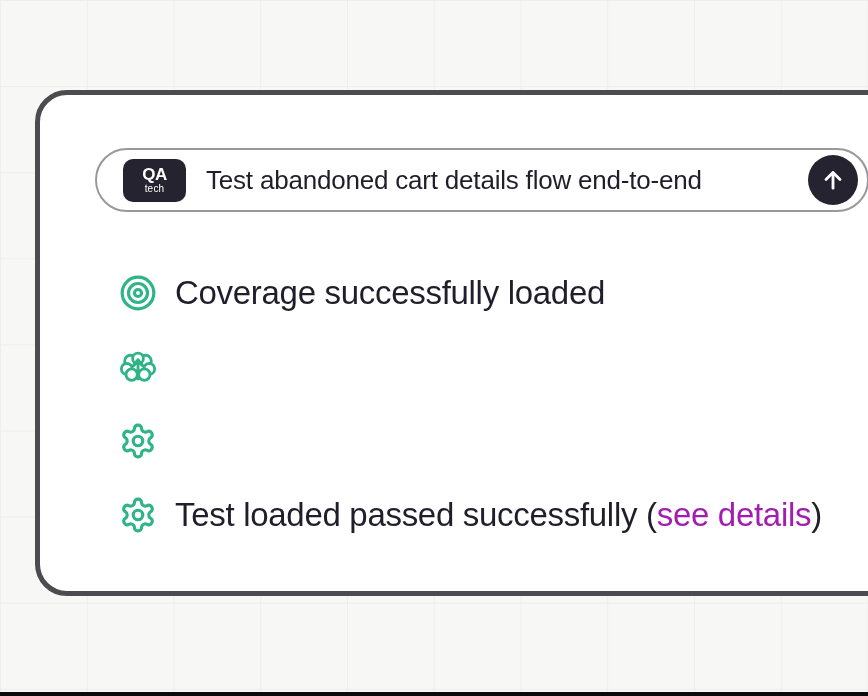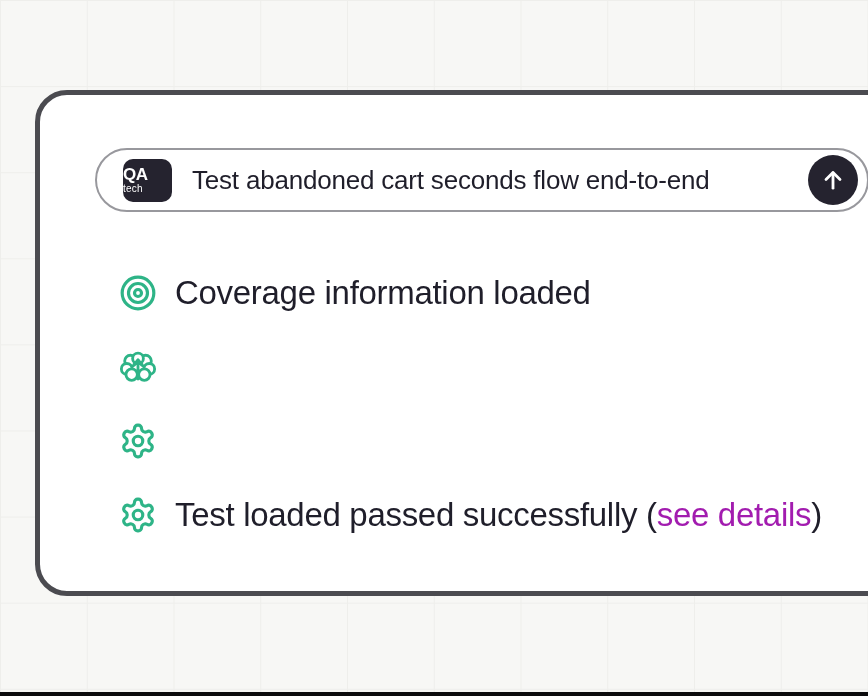--- a/index.html
+++ b/index.html
@@ -35,28 +35,28 @@
     height: 64px;
     border: 2.5px solid #98989d;
     border-radius: 33px;
     background: #ffffff;
     display: flex;
     align-items: center;
     padding-left: 26px;
     gap: 20px;
   }
   .qa-badge {
-    width: 49px;
+    width: 63px;
     height: 43px;
     border-radius: 10px;
     background: #25232f;
     color: #ffffff;
     display: flex;
     flex-direction: column;
-    align-items: flex-start;
+    align-items: center;
     justify-content: center;
     flex: 0 0 auto;
     line-height: 1;
   }
   .qa-badge .qa {
     font-size: 17px;
     font-weight: 700;
     letter-spacing: -0.5px;
   }
   .qa-badge .tech {
@@ -134,42 +134,42 @@
 </head>
 <body>
 
 <div class="card">
 
   <div class="prompt-bar">
     <div class="qa-badge">
       <span class="qa">QA</span>
       <span class="tech">tech</span>
     </div>
-    <span class="prompt-text">Test abandoned cart seconds flow end-to-end</span>
+    <span class="prompt-text">Test abandoned cart details flow end-to-end</span>
     <button class="send-btn">
       <span style="display:flex">
         <svg width="28" height="28" viewBox="0 0 24 24" fill="none" stroke="#ffffff" stroke-width="2.4" stroke-linecap="round" stroke-linejoin="round">
           <line x1="12" y1="19" x2="12" y2="6"></line>
           <polyline points="6,11.5 12,5.5 18,11.5"></polyline>
         </svg>
       </span>
     </button>
   </div>
 
   <div class="status-list">
 
     <div class="status-row">
       <span class="status-icon">
         <svg width="38" height="38" viewBox="0 0 24 24" fill="none" stroke="#2eb487" stroke-width="2" stroke-linecap="round">
           <circle cx="12" cy="12" r="10"></circle>
           <circle cx="12" cy="12" r="6"></circle>
           <circle cx="12" cy="12" r="2.2"></circle>
         </svg>
       </span>
-      <span class="status-text">Coverage information loaded</span>
+      <span class="status-text">Coverage successfully loaded</span>
     </div>
 
     <div class="status-row">
       <span class="status-icon">
         <svg width="38" height="38" viewBox="0 0 24 24">
           <g fill="#ffffff" stroke="#2eb487" stroke-width="1.8" stroke-linecap="round" stroke-linejoin="round">
             <circle cx="7.2" cy="8.2" r="3.6"></circle>
             <circle cx="16.8" cy="8.2" r="3.6"></circle>
             <circle cx="4.9" cy="13.2" r="3.4"></circle>
             <circle cx="19.1" cy="13.2" r="3.4"></circle>

